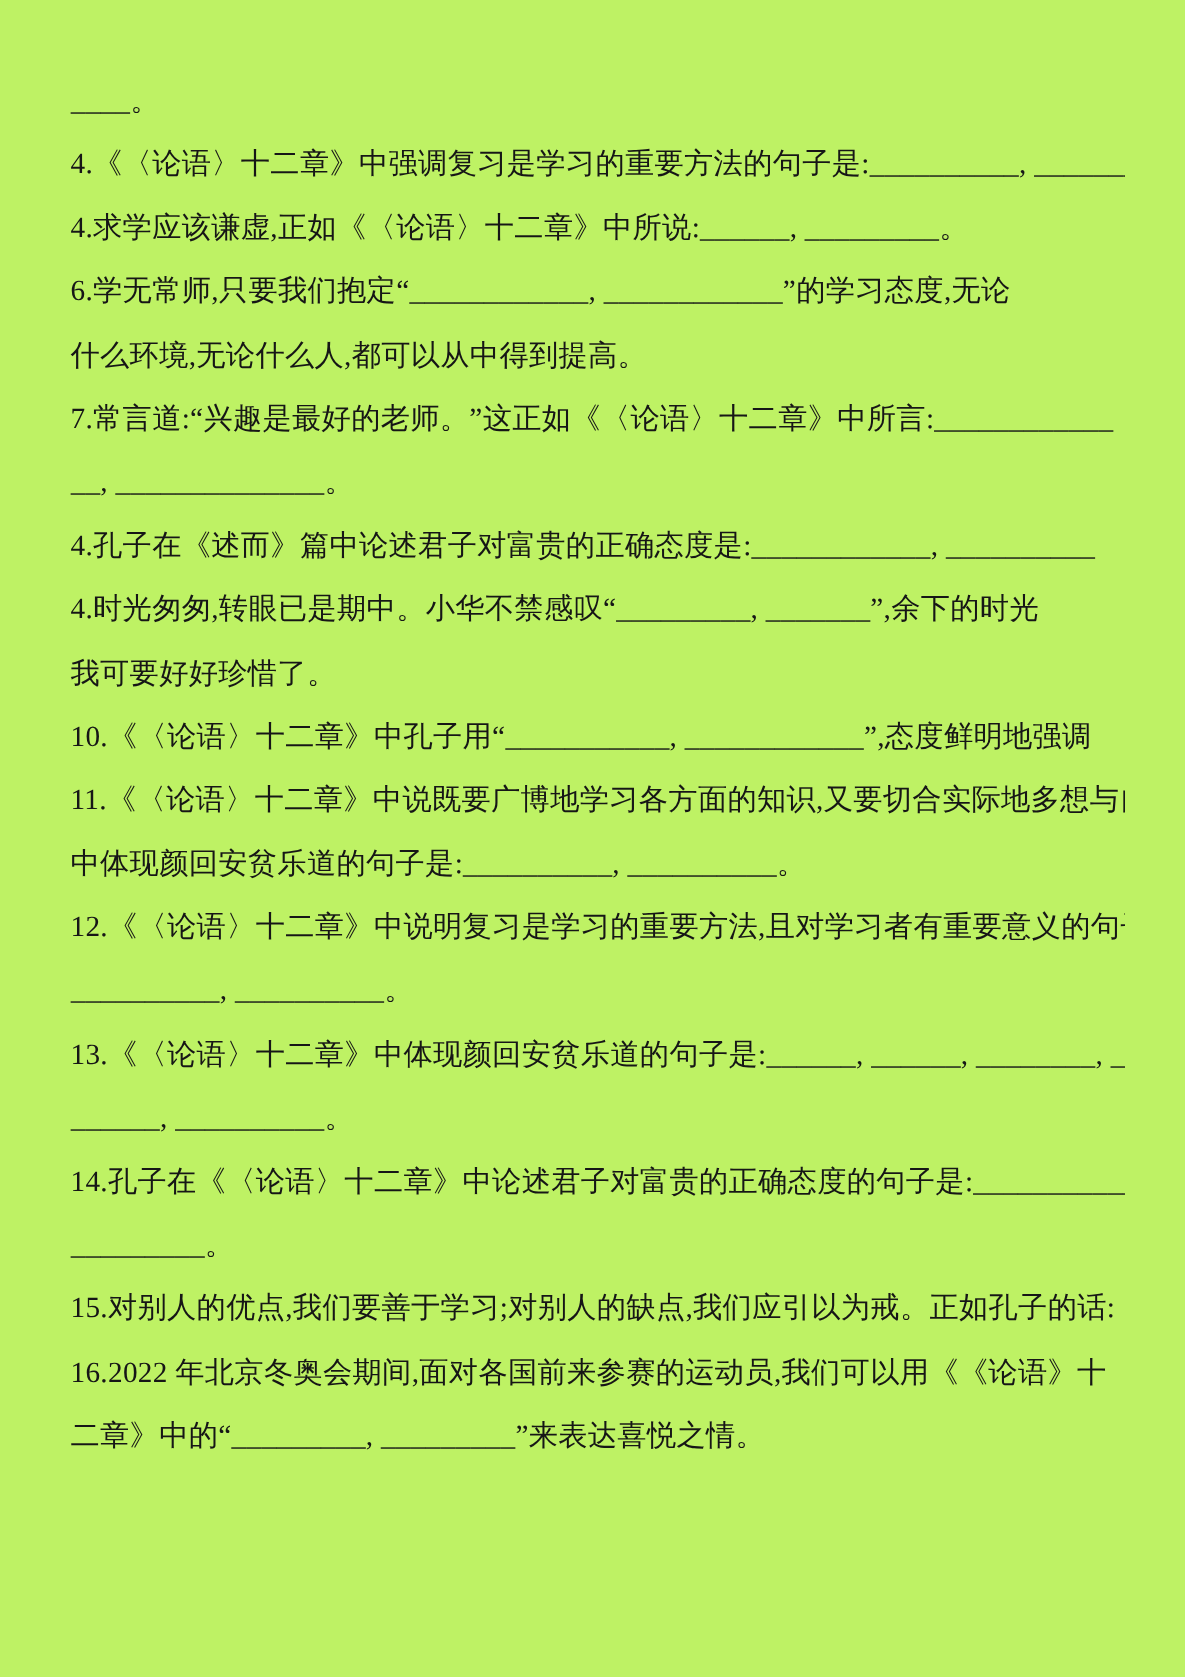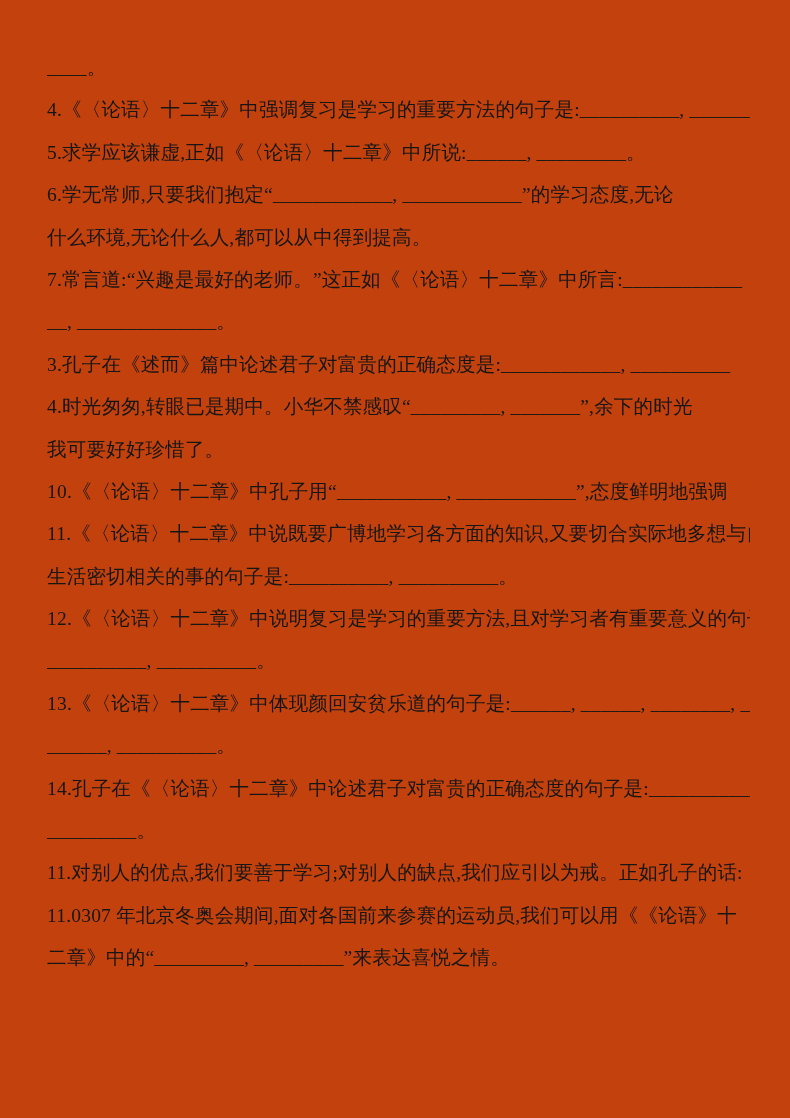--- a/index.html
+++ b/index.html
@@ -10,52 +10,52 @@
   body {
     width: 790px;
     height: 1118px;
     overflow: hidden;
   }
   .page {
     box-sizing: border-box;
     width: 790px;
     height: 1118px;
     padding: 47px 40px 0 47px;
-    background: #c2410c;
+    background: #bef264;
     font-family: "Liberation Serif", "DejaVu Serif", serif;
     font-size: 19.5px;
     color: #161616;
   }
   .line {
     line-height: 42.4px;
     height: 42.4px;
     white-space: nowrap;
     overflow: hidden;
     letter-spacing: 0.2px;
   }
 </style>
 </head>
 <body>
 
 <div class="page">
   <div class="line">____。</div>
   <div class="line">4.《〈论语〉十二章》中强调复习是学习的重要方法的句子是:__________, __________。</div>
-  <div class="line">5.求学应该谦虚,正如《〈论语〉十二章》中所说:______, _________。</div>
+  <div class="line">4.求学应该谦虚,正如《〈论语〉十二章》中所说:______, _________。</div>
   <div class="line">6.学无常师,只要我们抱定“____________, ____________”的学习态度,无论</div>
   <div class="line">什么环境,无论什么人,都可以从中得到提高。</div>
   <div class="line">7.常言道:“兴趣是最好的老师。”这正如《〈论语〉十二章》中所言:____________</div>
   <div class="line">__, ______________。</div>
-  <div class="line">3.孔子在《述而》篇中论述君子对富贵的正确态度是:____________, __________</div>
+  <div class="line">4.孔子在《述而》篇中论述君子对富贵的正确态度是:____________, __________</div>
   <div class="line">4.时光匆匆,转眼已是期中。小华不禁感叹“_________, _______”,余下的时光</div>
   <div class="line">我可要好好珍惜了。</div>
   <div class="line">10.《〈论语〉十二章》中孔子用“___________, ____________”,态度鲜明地强调</div>
   <div class="line">11.《〈论语〉十二章》中说既要广博地学习各方面的知识,又要切合实际地多想与自己</div>
-  <div class="line">生活密切相关的事的句子是:__________, __________。</div>
+  <div class="line">中体现颜回安贫乐道的句子是:__________, __________。</div>
   <div class="line">12.《〈论语〉十二章》中说明复习是学习的重要方法,且对学习者有重要意义的句子是:</div>
   <div class="line">__________, __________。</div>
   <div class="line">13.《〈论语〉十二章》中体现颜回安贫乐道的句子是:______, ______, ________, __</div>
   <div class="line">______, __________。</div>
   <div class="line">14.孔子在《〈论语〉十二章》中论述君子对富贵的正确态度的句子是:____________,</div>
   <div class="line">_________。</div>
-  <div class="line">11.对别人的优点,我们要善于学习;对别人的缺点,我们应引以为戒。正如孔子的话:</div>
-  <div class="line">11.0307 年北京冬奥会期间,面对各国前来参赛的运动员,我们可以用《《论语》十</div>
+  <div class="line">15.对别人的优点,我们要善于学习;对别人的缺点,我们应引以为戒。正如孔子的话:</div>
+  <div class="line">16.2022 年北京冬奥会期间,面对各国前来参赛的运动员,我们可以用《《论语》十</div>
   <div class="line">二章》中的“_________, _________”来表达喜悦之情。</div>
 </div>
 
 </body></html>

